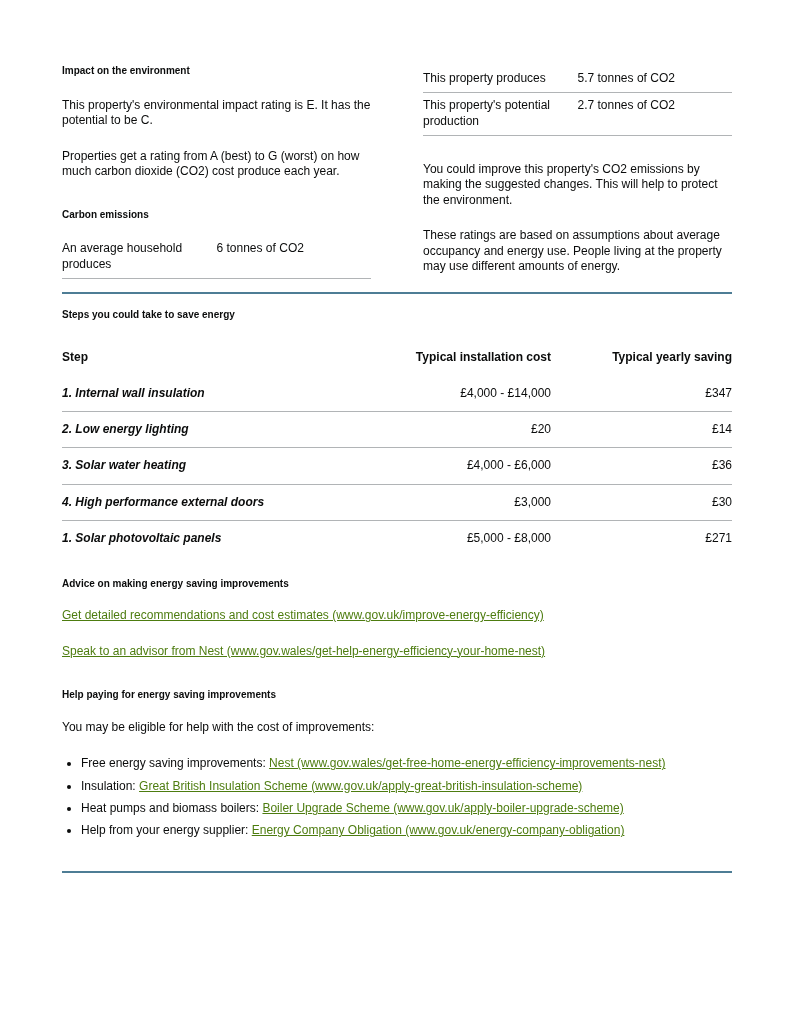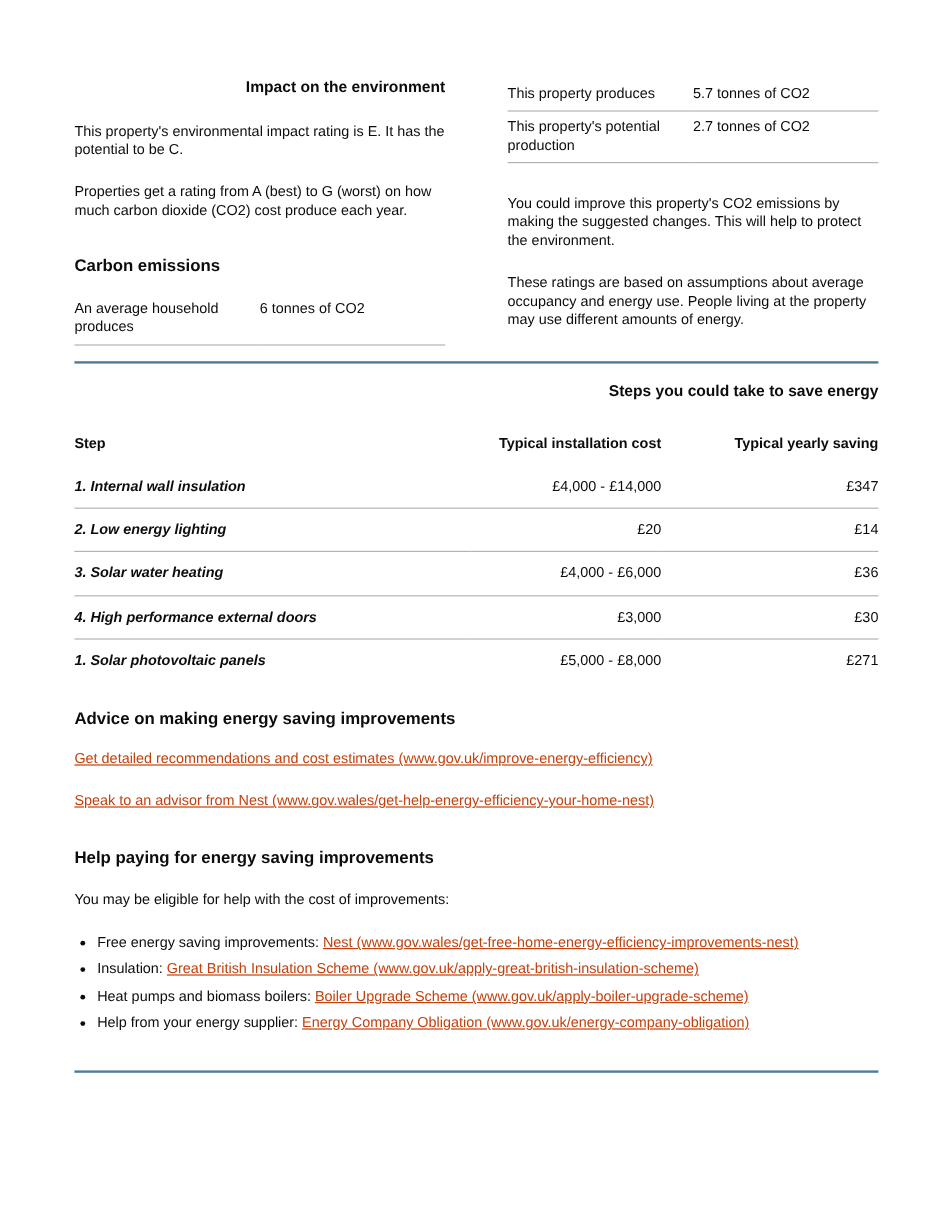--- a/index.html
+++ b/index.html
@@ -11,27 +11,26 @@
     font-family: "Liberation Sans", sans-serif;
     font-size: 12px;
     line-height: 1.28;
     color: #0b0c0c;
   }
   .page {
     padding: 65px 61px 0 62px;
     width: 793px;
   }
   h2 {
-    font-size: 13px;
+    font-size: 10px;
     font-weight: bold;
     line-height: 1.2;
-    text-align: right;
   }
   h3 {
-    font-size: 14px;
+    font-size: 10px;
     font-weight: bold;
     line-height: 1.2;
   }
   p { margin: 0; }
 
   
   .two-col {
     display: flex;
     gap: 52px;
   }
@@ -81,21 +80,21 @@
     text-align: left;
     padding: 0 0 10px 0;
   }
   .steps-table th.num, .steps-table td.num { text-align: right; }
   .steps-table td { padding: 10px 0; }
   .steps-table tbody tr { border-bottom: 1px solid #b1b4b6; }
   .steps-table tbody tr:last-child { border-bottom: none; }
   .steps-table td.step-name { font-weight: bold; font-style: italic; }
 
   a.doc-link {
-    color: #c2410c;
+    color: #4d7c0f;
     text-decoration: underline;
     cursor: pointer;
   }
 
   .advice-title { margin-top: 22px; }
   .advice-link { display: block; margin-top: 18px; }
   .advice-link + .advice-link { margin-top: 20px; }
 
   .help-title { margin-top: 30px; }
   .help-intro { margin-top: 19px; }

